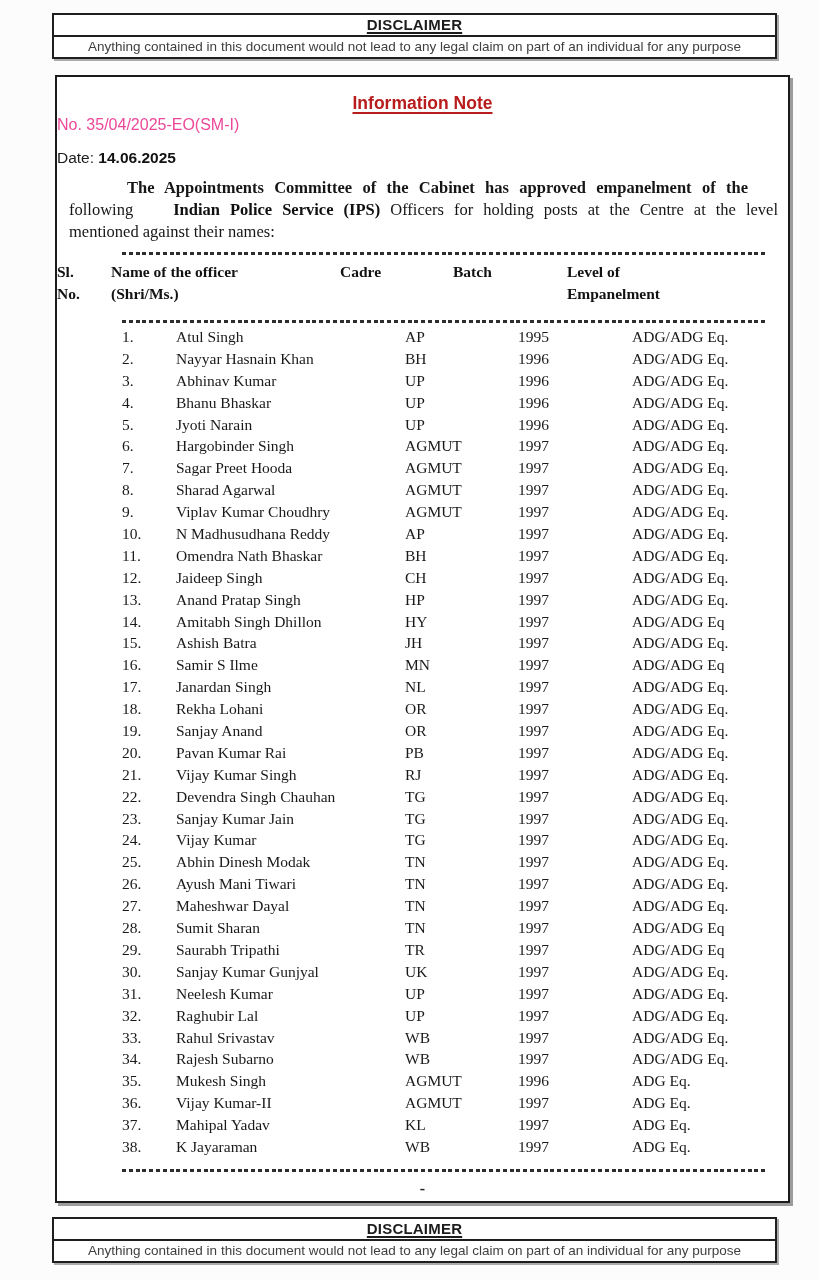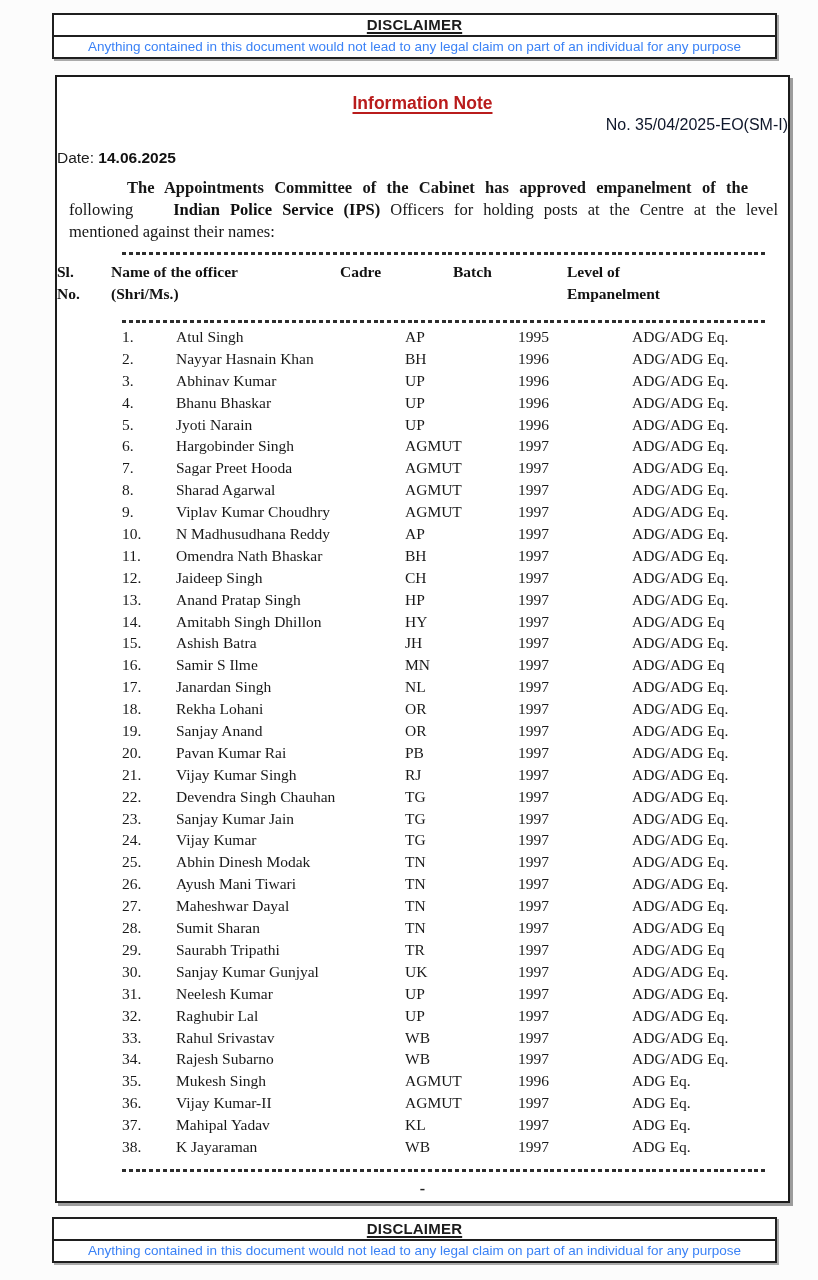--- a/index.html
+++ b/index.html
@@ -32,21 +32,21 @@
     text-decoration: underline;
     text-decoration-thickness: 1.5px;
     text-underline-offset: 2px;
     padding: 1px 7px 2px;
     border-bottom: 2px solid #1f1f1f;
   }
   .d-text {
     text-align: center;
     font-size: 13.5px;
     padding: 2px 0 3px;
-    color: #3b82f6;
+    color: #404040;
   }
 
   
   .doc {
     position: absolute;
     left: 55px;
     top: 75px;
     width: 731px;
     height: 1124px;
     background: #fff;
@@ -58,23 +58,23 @@
     margin: 16px 0 2px;
     text-align: center;
     font-size: 17.5px;
     font-weight: bold;
     text-decoration: underline;
     text-decoration-thickness: 1.8px;
     text-underline-offset: 3px;
     color: #b91c1c;
   }
   .refno {
-    text-align: right;
+    text-align: left;
     font-size: 16px;
-    color: #0f172a;
+    color: #ec4899;
   }
   .dateline {
     margin-top: 15px;
     text-align: left;
     font-size: 15.5px;
   }
   .dateline b { font-weight: bold; color: #111; }
 
   .intro {
     margin: 10px 10px 0 12px;

